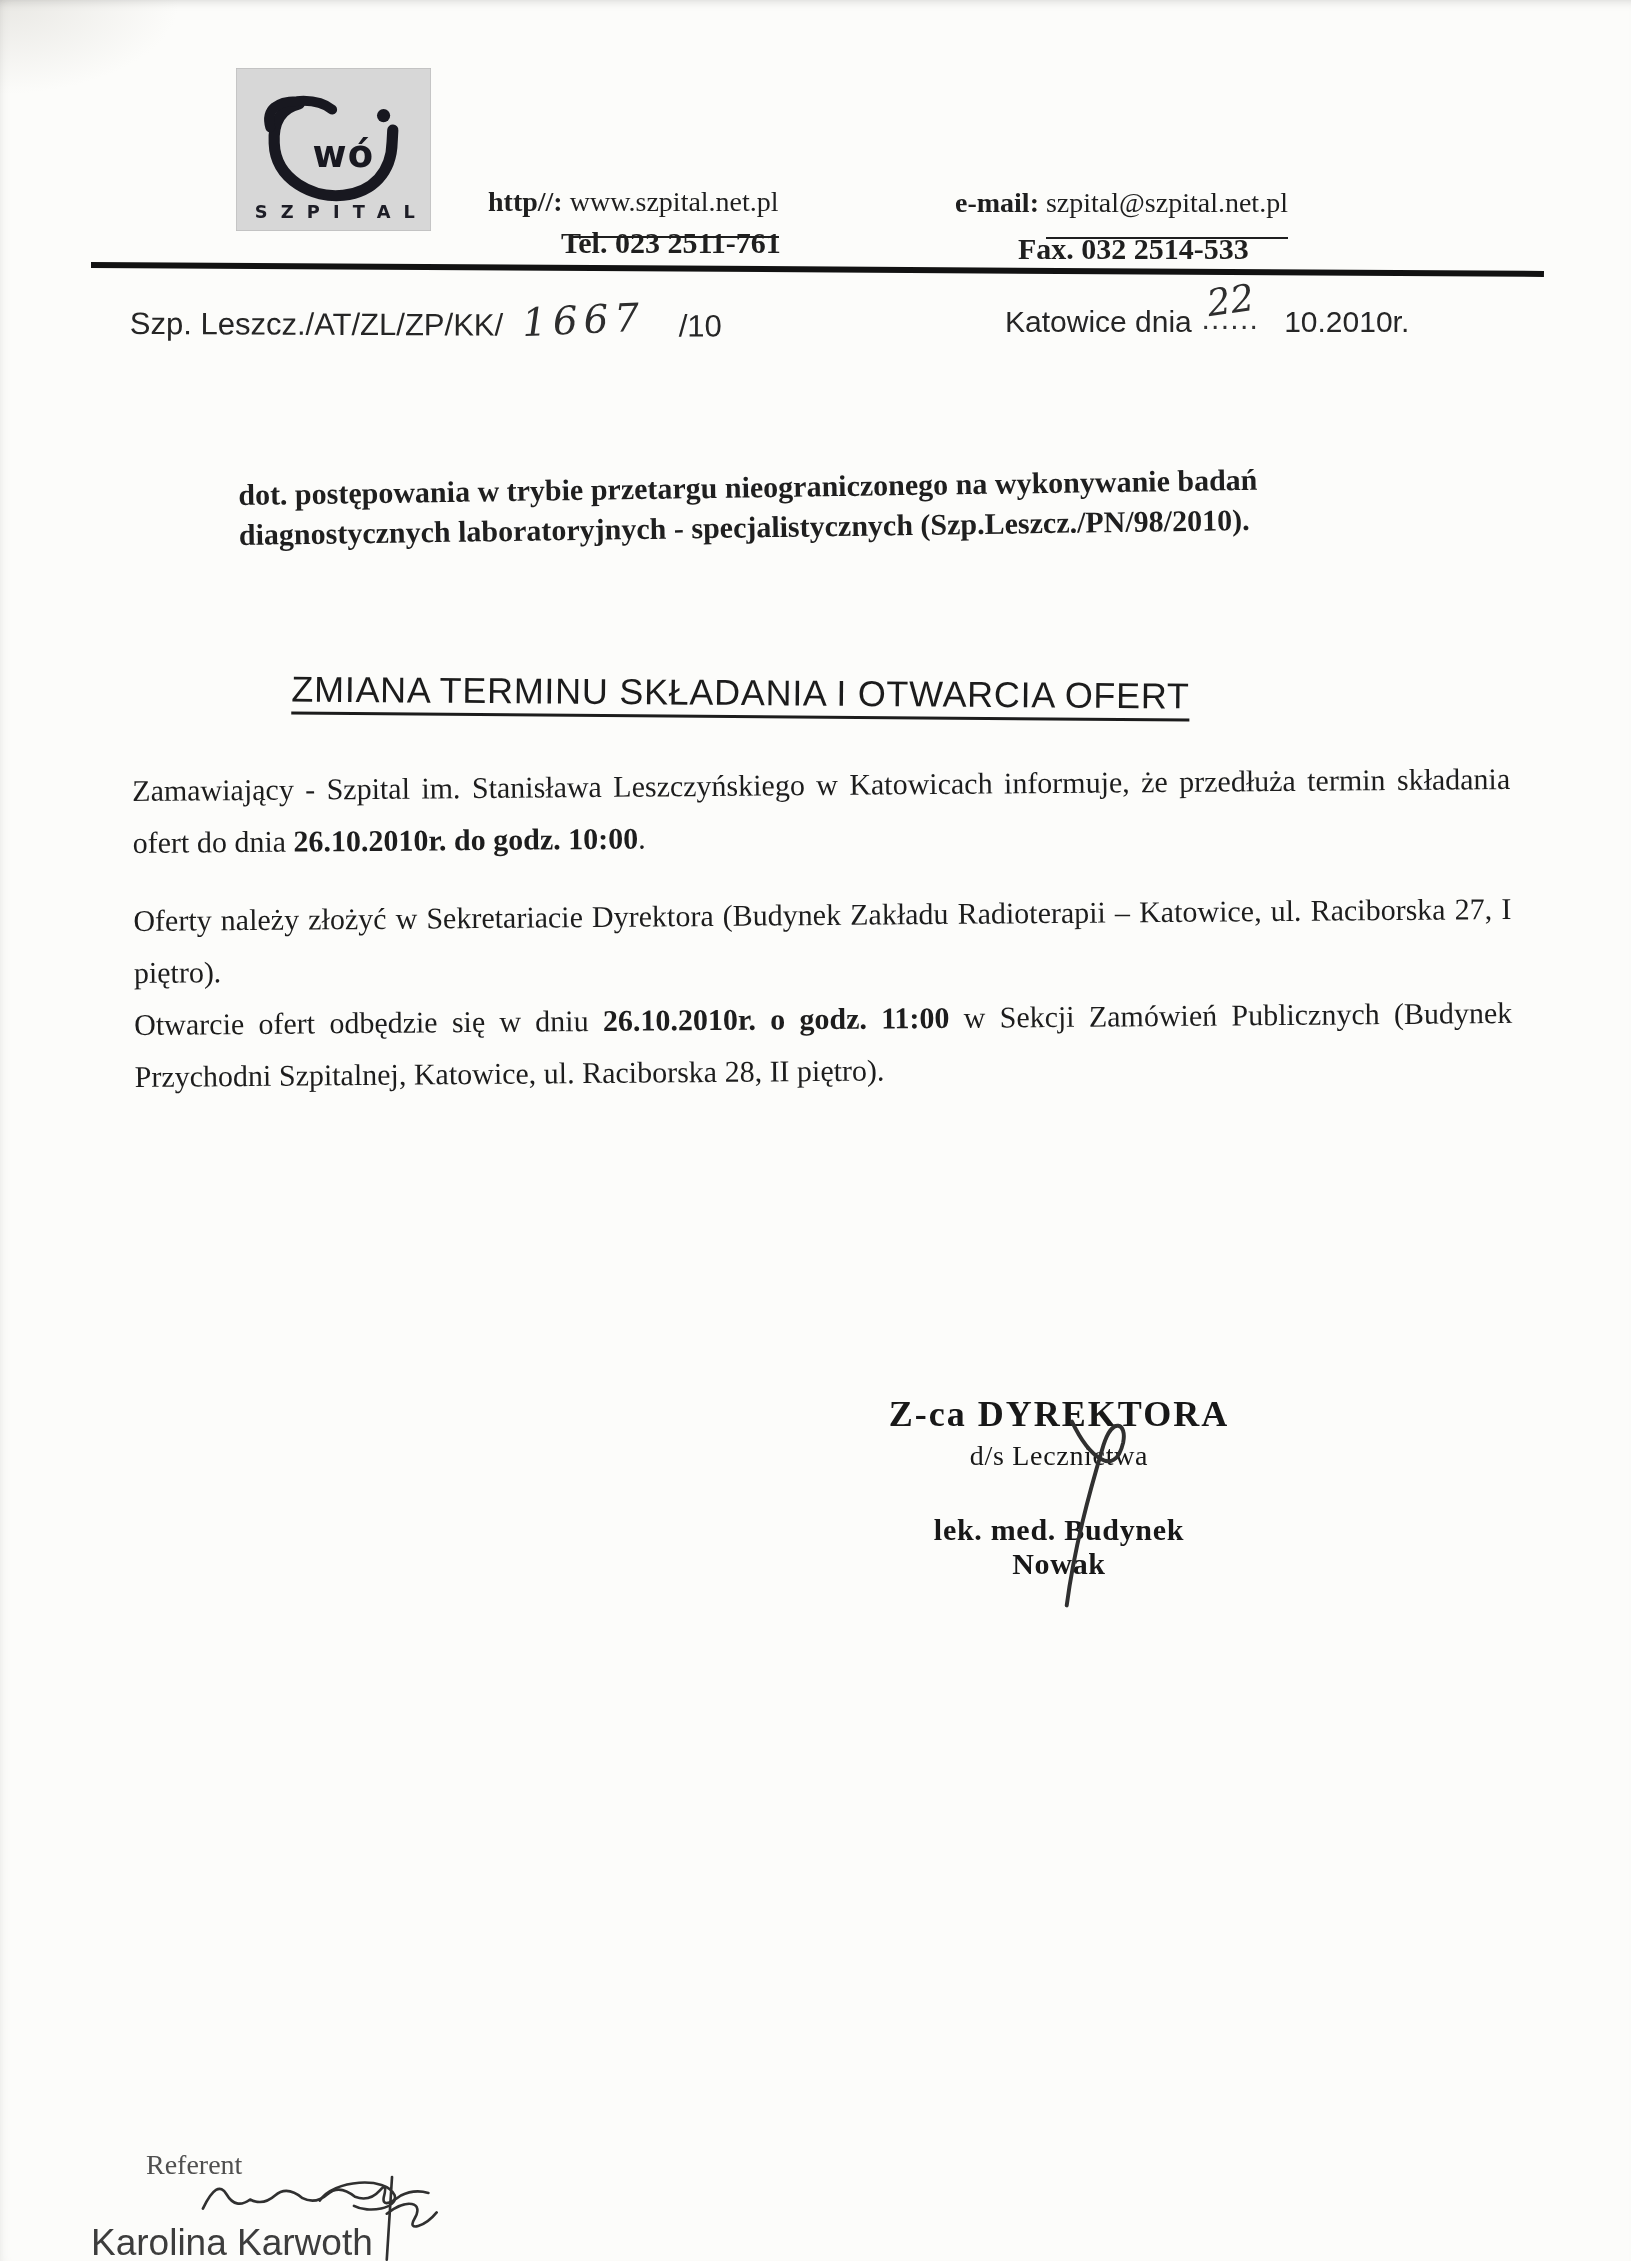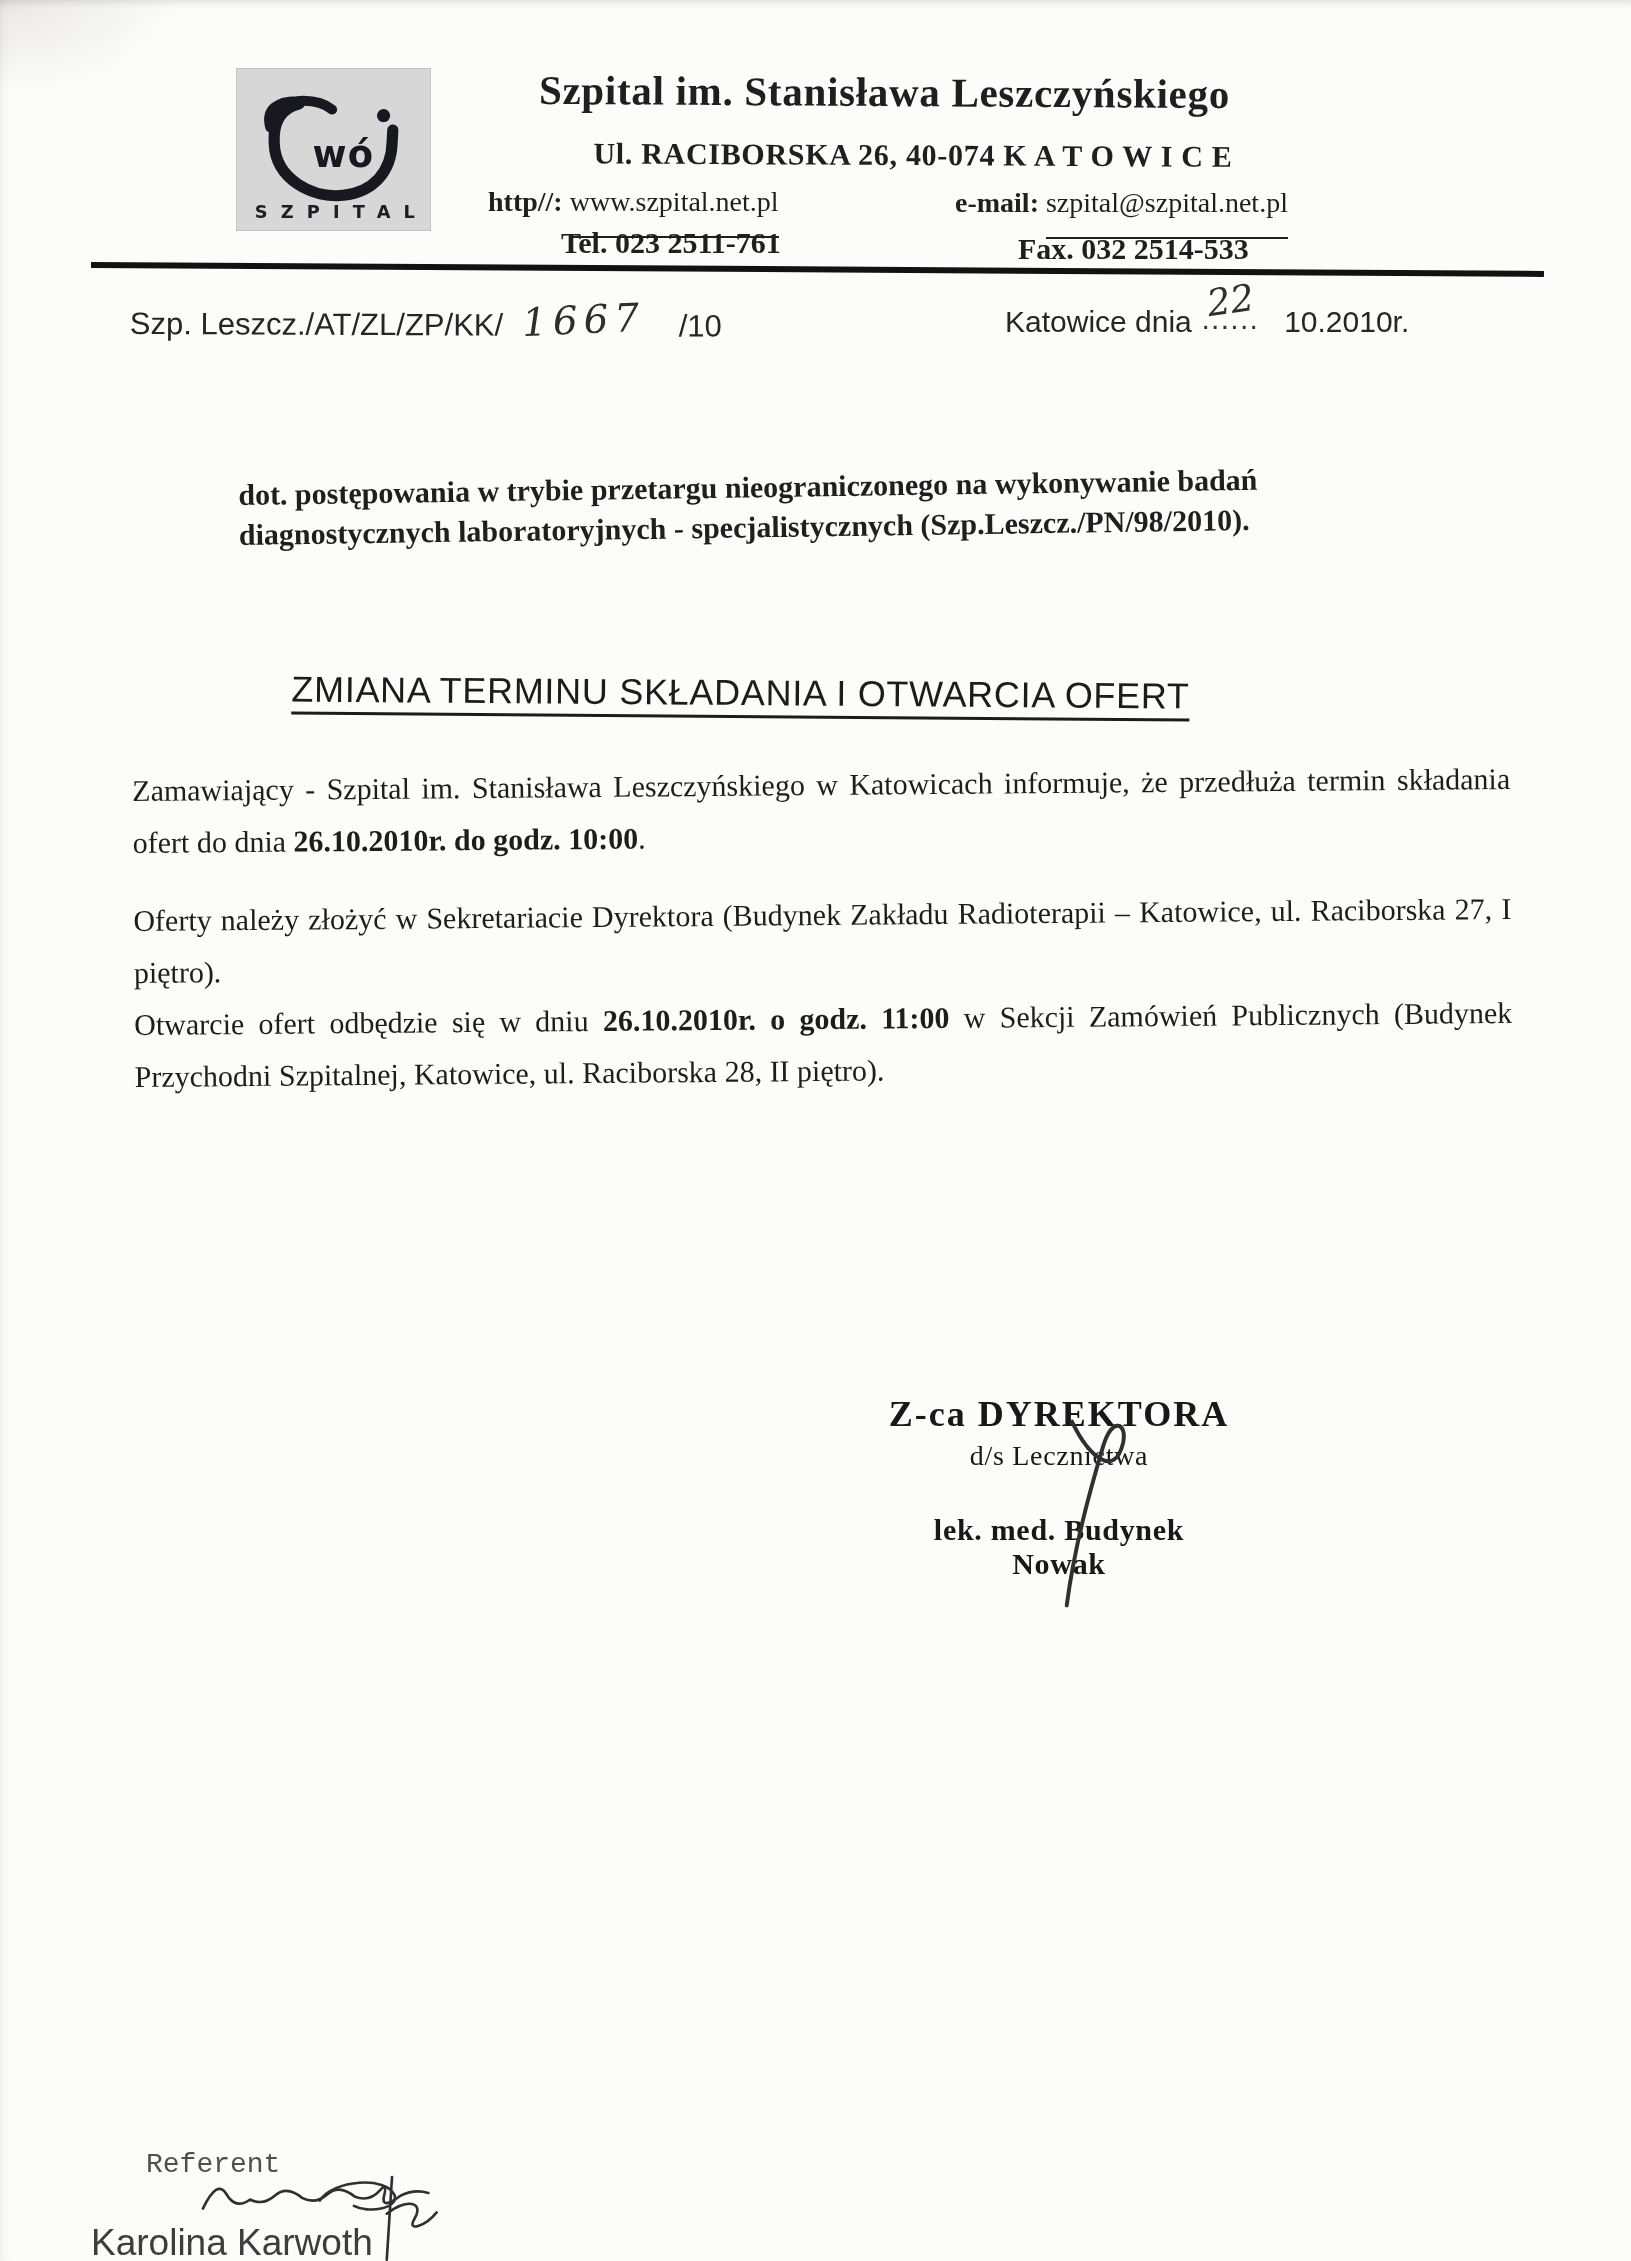--- a/index.html
+++ b/index.html
@@ -49,21 +49,21 @@
   .body-text p.gap{margin-bottom:26px;}
 
   
   .stamp{left:888px;top:1393px;width:342px;text-align:center;color:#181818;}
   .stamp-l1{font-size:36px;font-weight:bold;letter-spacing:2px;}
   .stamp-l2{margin-top:5.3px;font-size:28px;letter-spacing:0.7px;}
   .stamp-l3{margin-top:41px;font-size:30px;font-weight:bold;letter-spacing:0.7px;}
   .sig-director{left:1026px;top:1415px;}
 
   
-  .referent{left:146px;top:2149px;font-family:Liberation Mono, monospace;font-size:28px;color:#4f4f4f;}
+  .referent{left:146px;top:2149px;font-family:Liberation Serif, serif;font-size:28px;color:#4f4f4f;}
   .sig-karwoth{left:197px;top:2168px;}
   .footer-name{left:91px;top:2222px;font-family:"Liberation Sans",sans-serif;font-size:37px;color:#3d3d3d;}
   .sig-paraph{left:308px;top:2173px;}
 
   .ink-stroke{fill:none;stroke:#303030;stroke-linecap:round;stroke-linejoin:round;}
 </style>
 </head>
 <body>
 
 <div class="page">
@@ -71,24 +71,20 @@
   <svg class="abs logo-box" viewBox="0 0 296 247">
     <title>Twój</title>
     <rect x="0" y="0" width="296" height="247" fill="#d7d7d7" stroke="#bdbdbd" stroke-width="2"></rect>
     <path d="M 96 54 C 70 60 56 80 58 114 C 60 170 118 198 163 193 C 208 188 236 158 237 112 L 238 94" fill="none" stroke="#181820" stroke-width="17" stroke-linecap="round"></path>
     <path d="M 52 90 C 44 62 64 50 92 50 C 116 48 134 53 146 63" fill="none" stroke="#181820" stroke-width="15" stroke-linecap="round"></path>
     <circle cx="224" cy="72" r="10" fill="#181820"></circle>
     <text x="116" y="150" font-family="DejaVu Sans, sans-serif" font-size="56" font-weight="bold" fill="#181820" letter-spacing="2">wó</text>
     <text x="160" y="228" text-anchor="middle" font-family="DejaVu Sans, sans-serif" font-size="27" font-weight="bold" fill="#1d1d26" letter-spacing="20">SZPITAL</text>
   </svg>
 
-  <div class="abs header-text">
-    <div class="h-title">Szpital im. Stanisława Leszczyńskiego</div>
-    <div class="h-addr">Ul.  RACIBORSKA 26,  40-074 K A T O W I C E</div>
-  </div>
   <div class="abs h-web">
     <span class="contact-label">http//:</span>
     <span class="uline">www.szpital.net.pl</span>
   </div>
   <div class="abs h-email">
     <span class="contact-label">e-mail:</span>
     <span class="uline">szpital@szpital.net.pl</span>
   </div>
   <div class="abs h-tel">Tel. 023   2511-761</div>
   <div class="abs h-fax">Fax. 032   2514-533</div>

